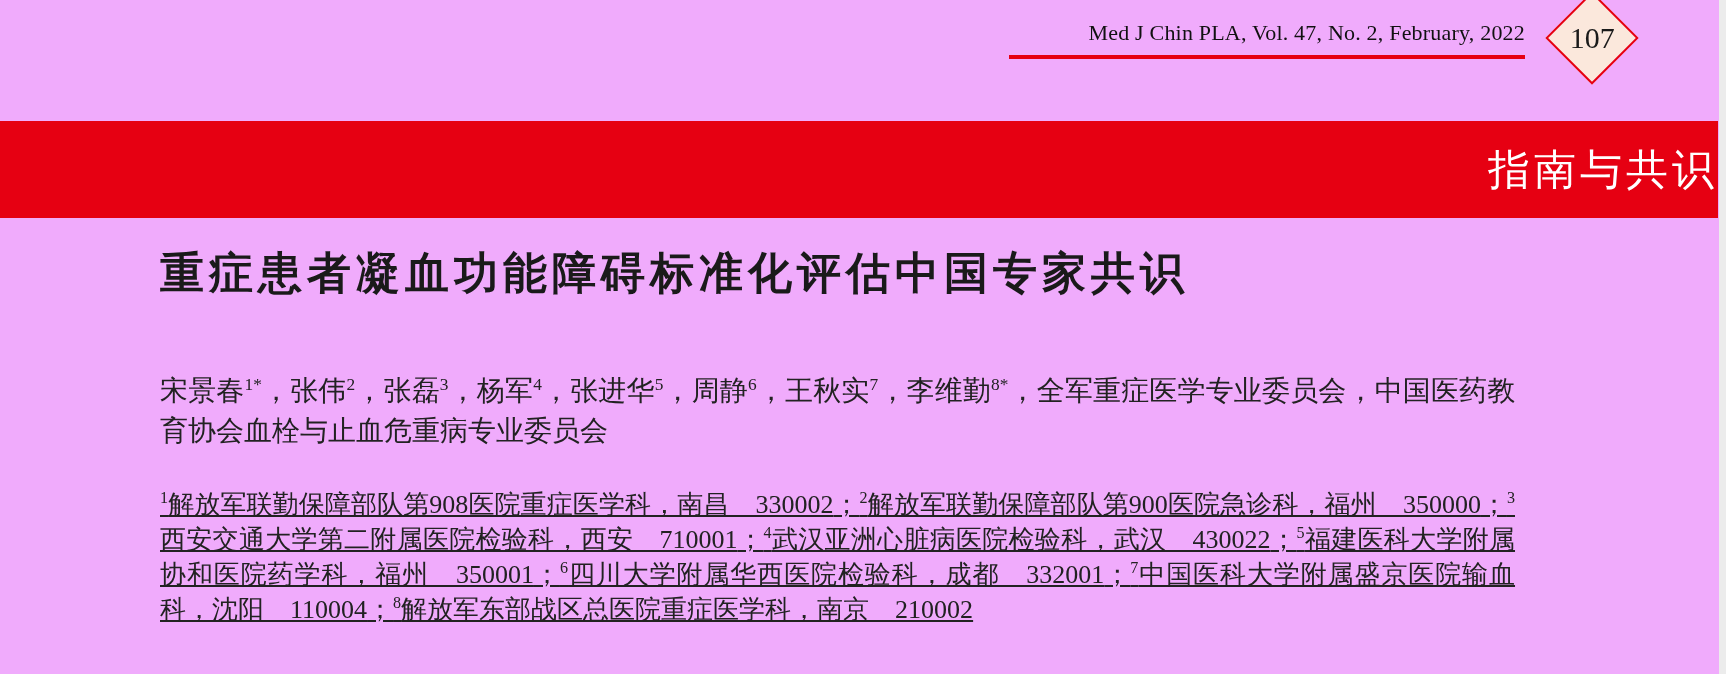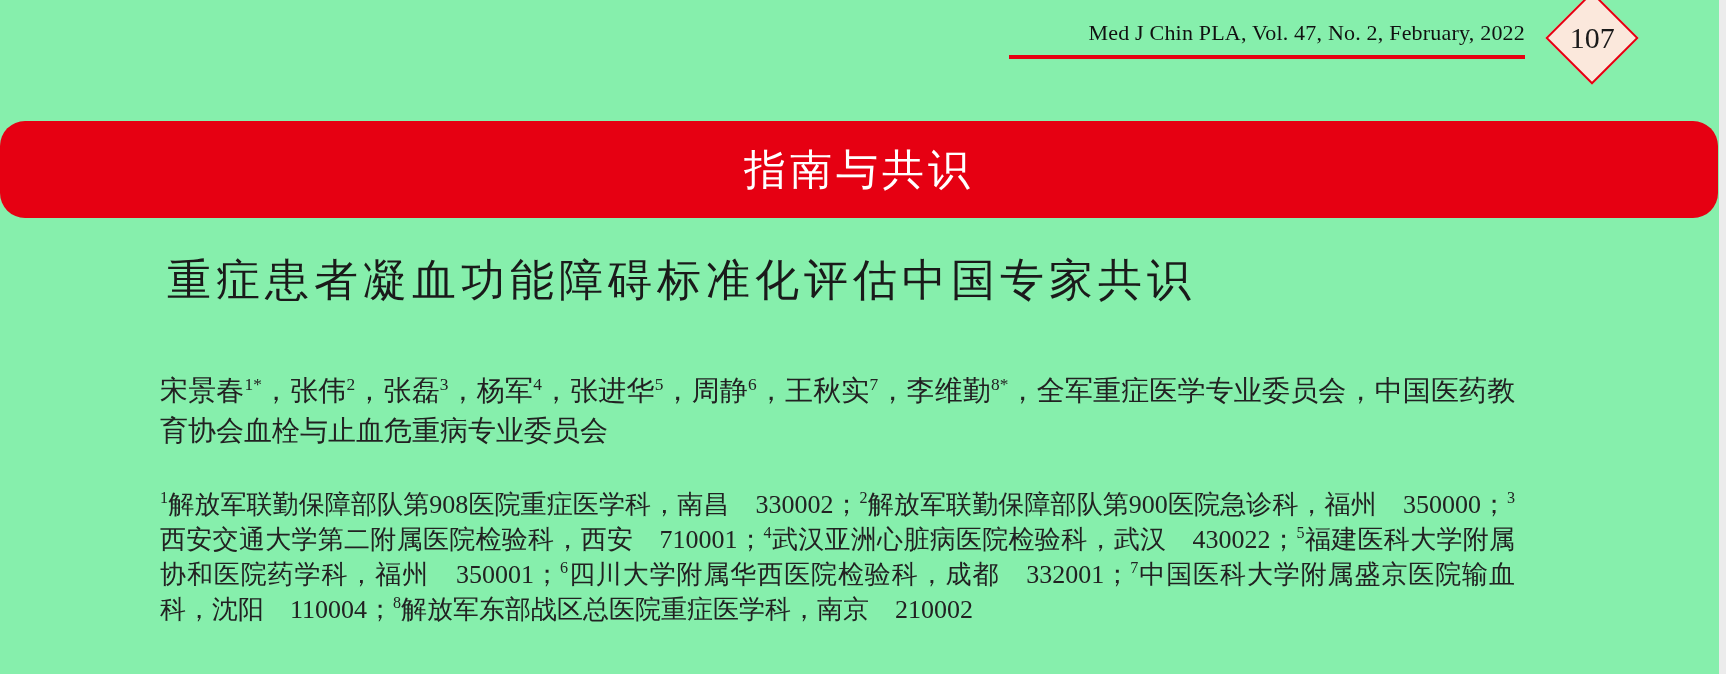--- a/index.html
+++ b/index.html
@@ -5,21 +5,21 @@
   html, body {
     margin: 0;
     padding: 0;
     background: #ffffff;
     font-family: "Liberation Serif", serif;
   }
   .page {
     position: relative;
     width: 1726px;
     height: 674px;
-    background: #86efac;
+    background: #f0abfc;
     overflow: hidden;
   }
   
   .journal-ref {
     position: absolute;
     top: 20px;
     left: 1009px;
     width: 516px;
     text-align: right;
     font-size: 22px;
@@ -57,39 +57,38 @@
   
   .banner {
     position: absolute;
     top: 121px;
     left: 0;
     width: 1718px;
     height: 97px;
     background: #e60012;
     display: flex;
     align-items: center;
-    justify-content: center;
+    justify-content: flex-end;
     box-sizing: border-box;
-    border-radius: 25px;
   }
   .banner-label {
     color: #ffffff;
     font-size: 42px;
     font-family: "Liberation Sans", sans-serif;
     letter-spacing: 4px;
     line-height: 1;
   }
   
   .title {
     position: absolute;
     top: 244px;
     left: 160px;
-    margin: 7px;
+    margin: 0;
     font-size: 44px;
-    font-weight: normal;
+    font-weight: bold;
     color: #1a1a1a;
     letter-spacing: 5px;
     font-family: "Liberation Serif", serif;
     white-space: nowrap;
   }
   .authors {
     position: absolute;
     top: 371px;
     left: 160px;
     width: 1355px;
@@ -106,20 +105,21 @@
   .affiliations {
     position: absolute;
     top: 487px;
     left: 160px;
     width: 1355px;
     margin: 0;
     font-size: 26px;
     line-height: 35px;
     color: #222222;
     text-align: justify;
+    text-decoration: underline;
   }
   .affiliations sup {
     font-size: 0.62em;
     line-height: 0;
   }
   
   .page-edge {
     position: absolute;
     top: 0;
     right: 0;

